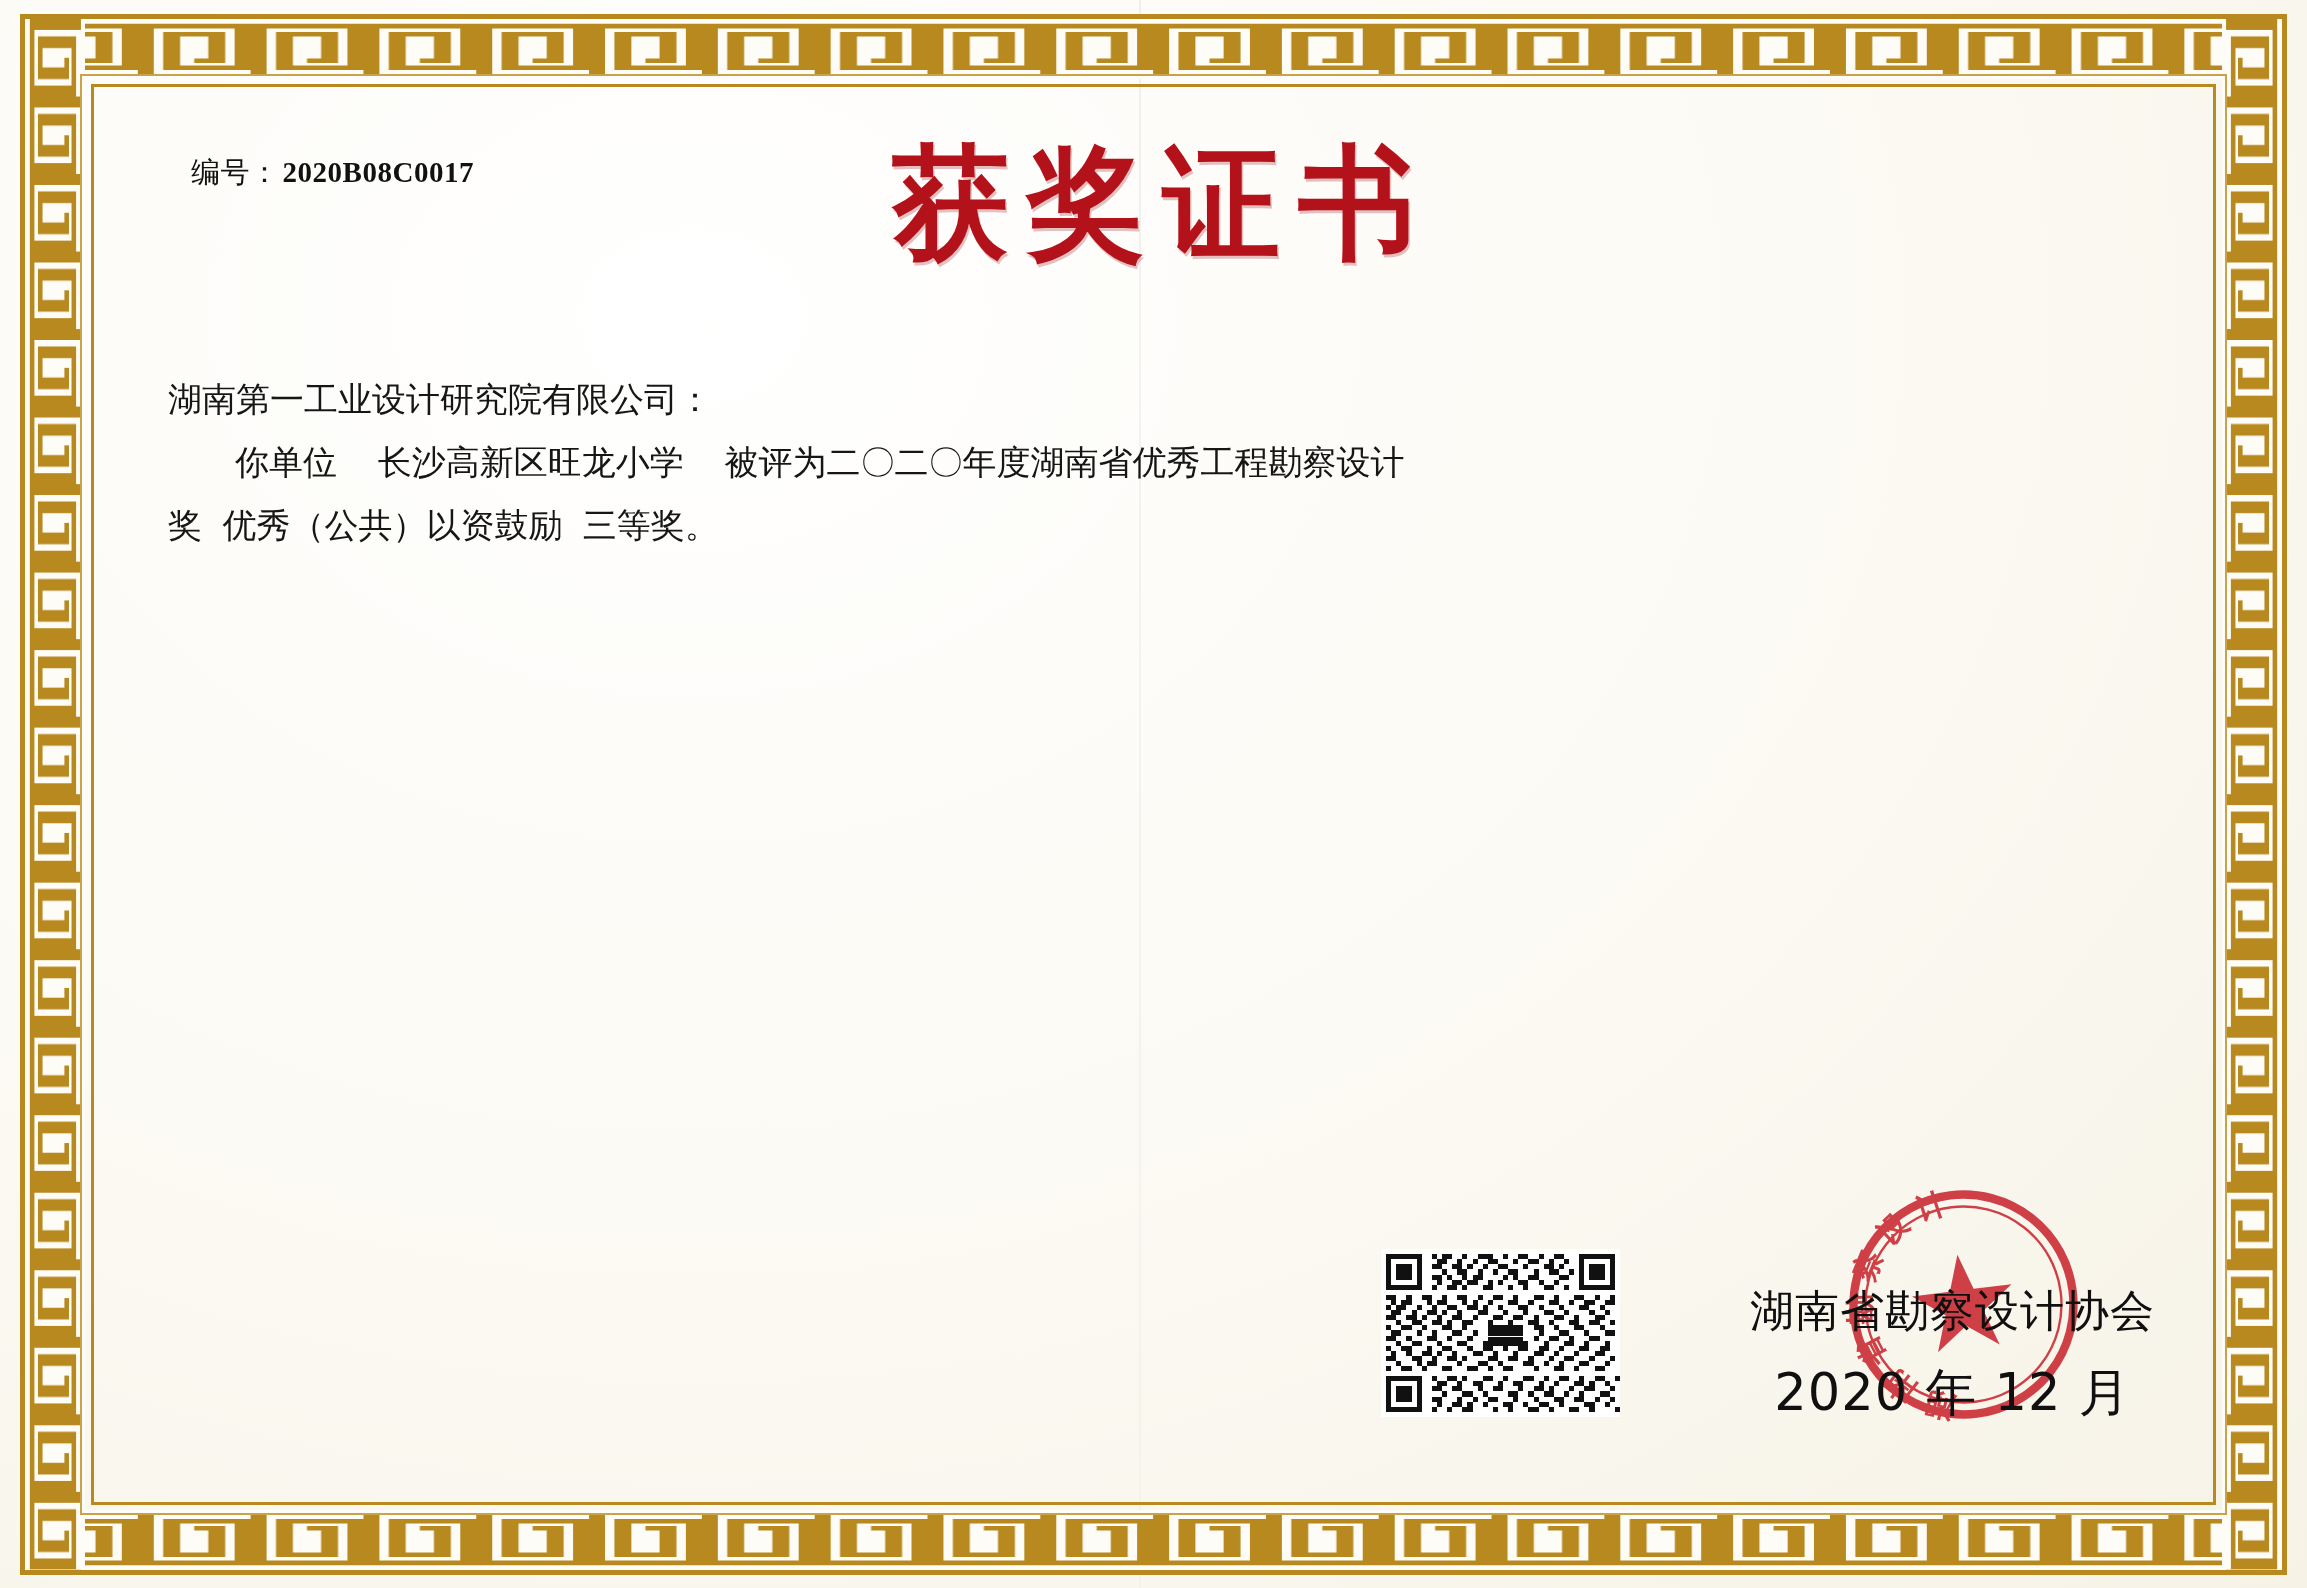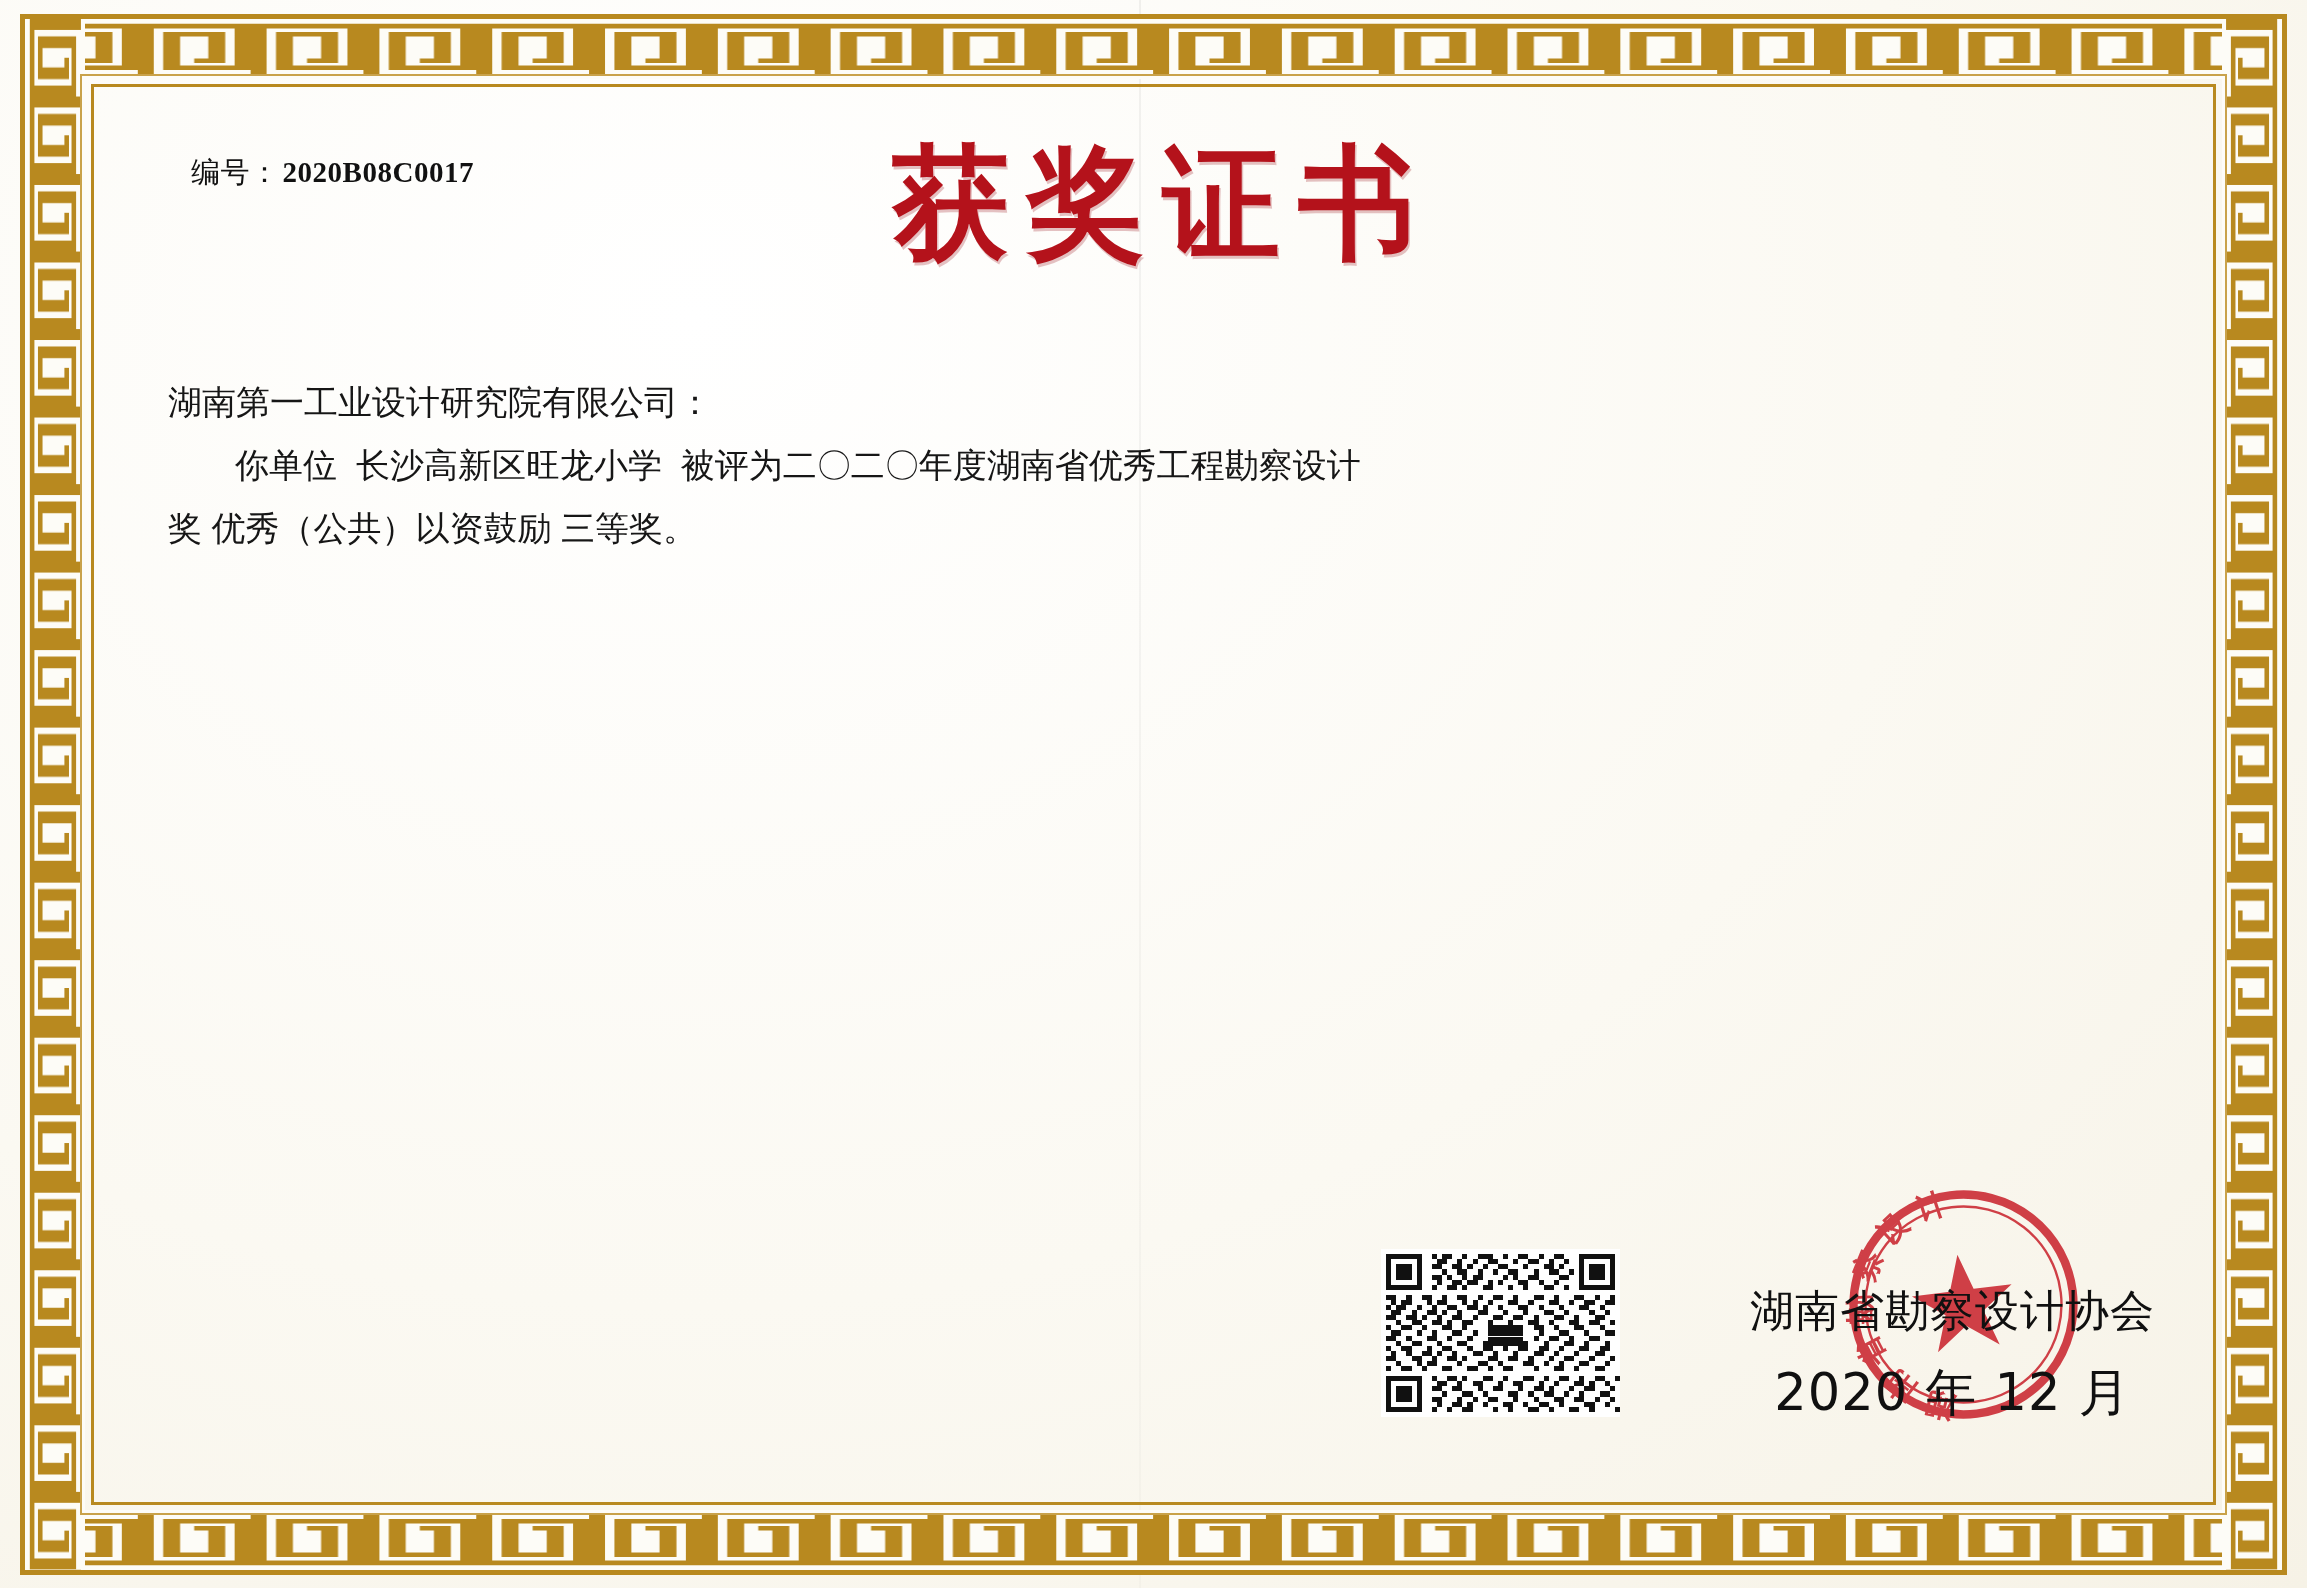--- a/index.html
+++ b/index.html
@@ -113,21 +113,21 @@
   }
 
   .body-block {
     position: absolute;
     left: 56px;
     right: 30.5px;
     top: 264px;
     color: #161616;
     font-size: 34px;
     line-height: 1.85;
-    font-family: Liberation Sans, sans-serif;
+    font-family: Liberation Mono, monospace;
   }
   .body-line { white-space: pre-wrap; }
   .indent { text-indent: 67px; }
 
   
   .qr {
     position: absolute;
     left: 1381px;
     top: 1249px;
     width: 239px;

